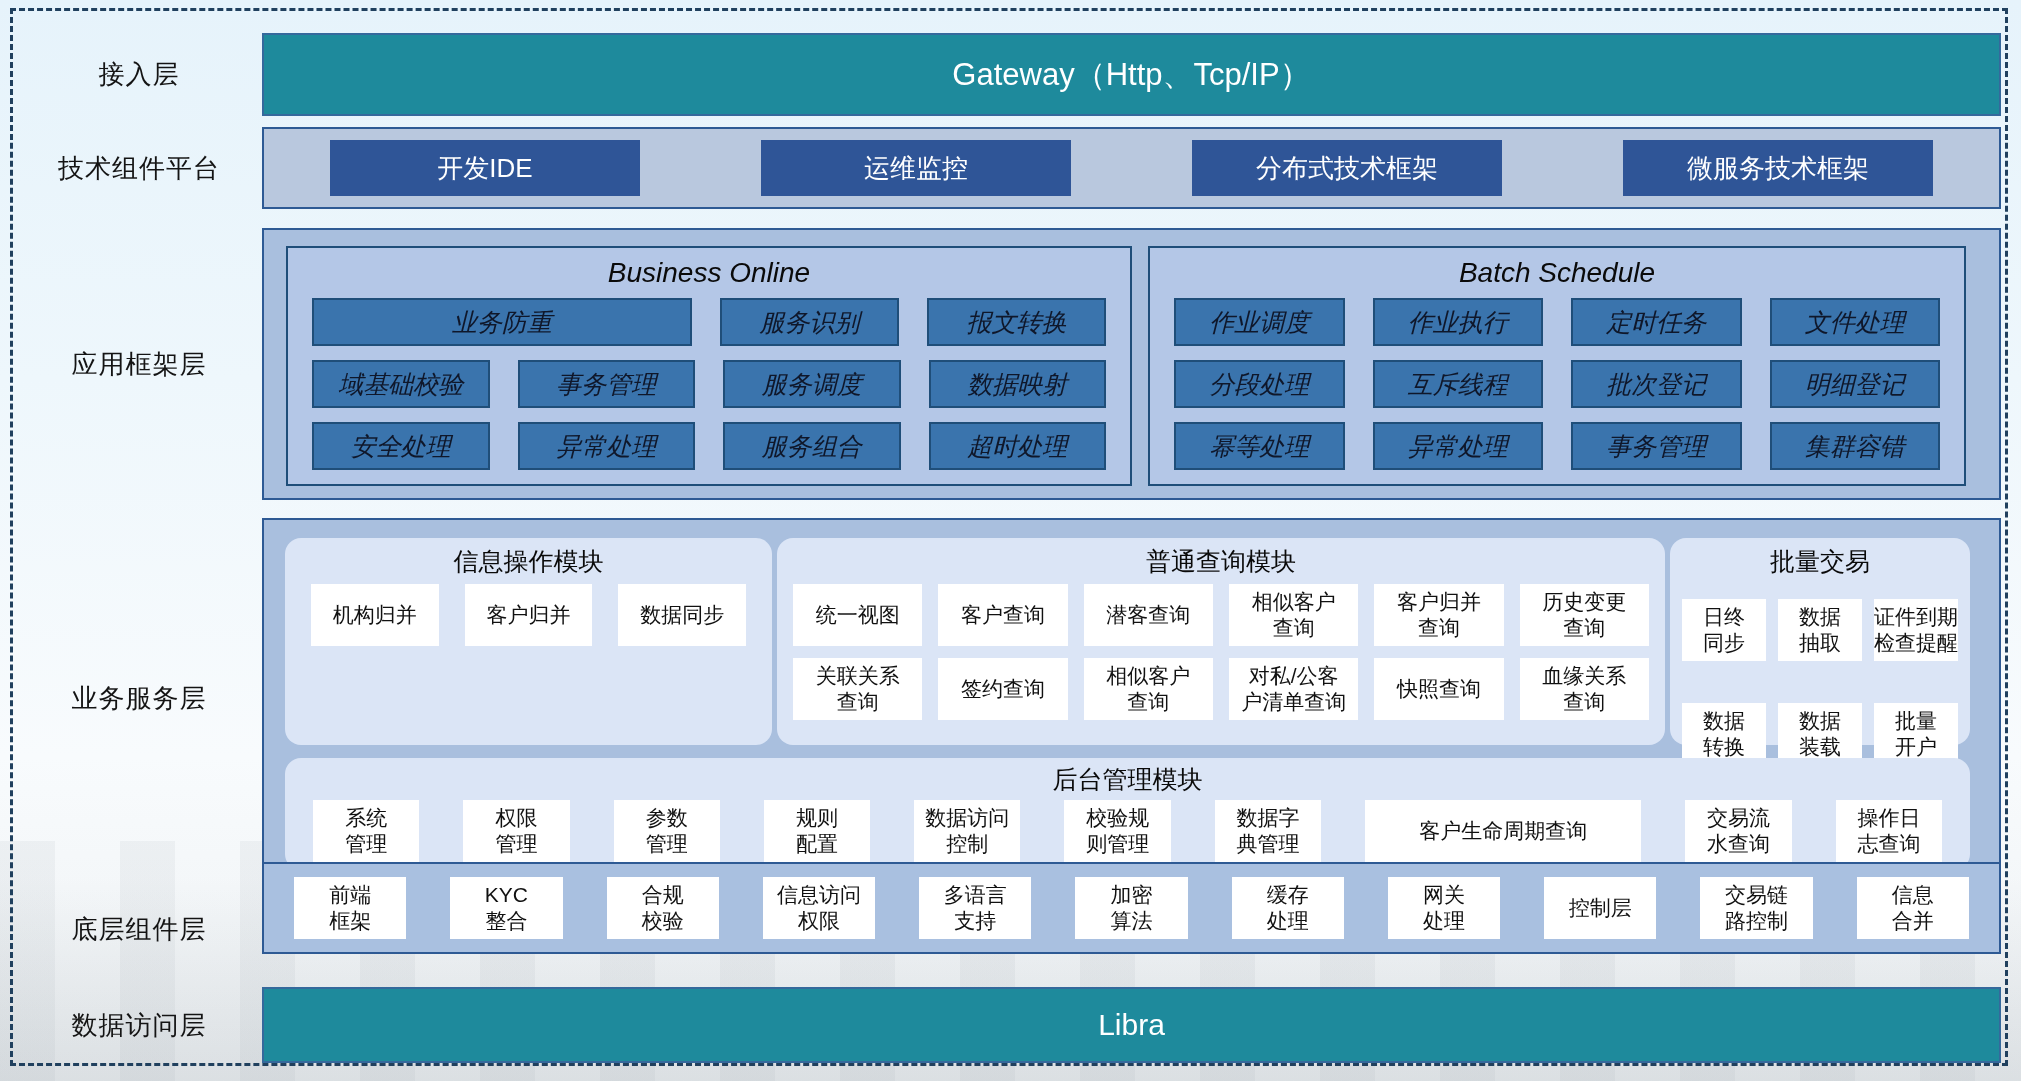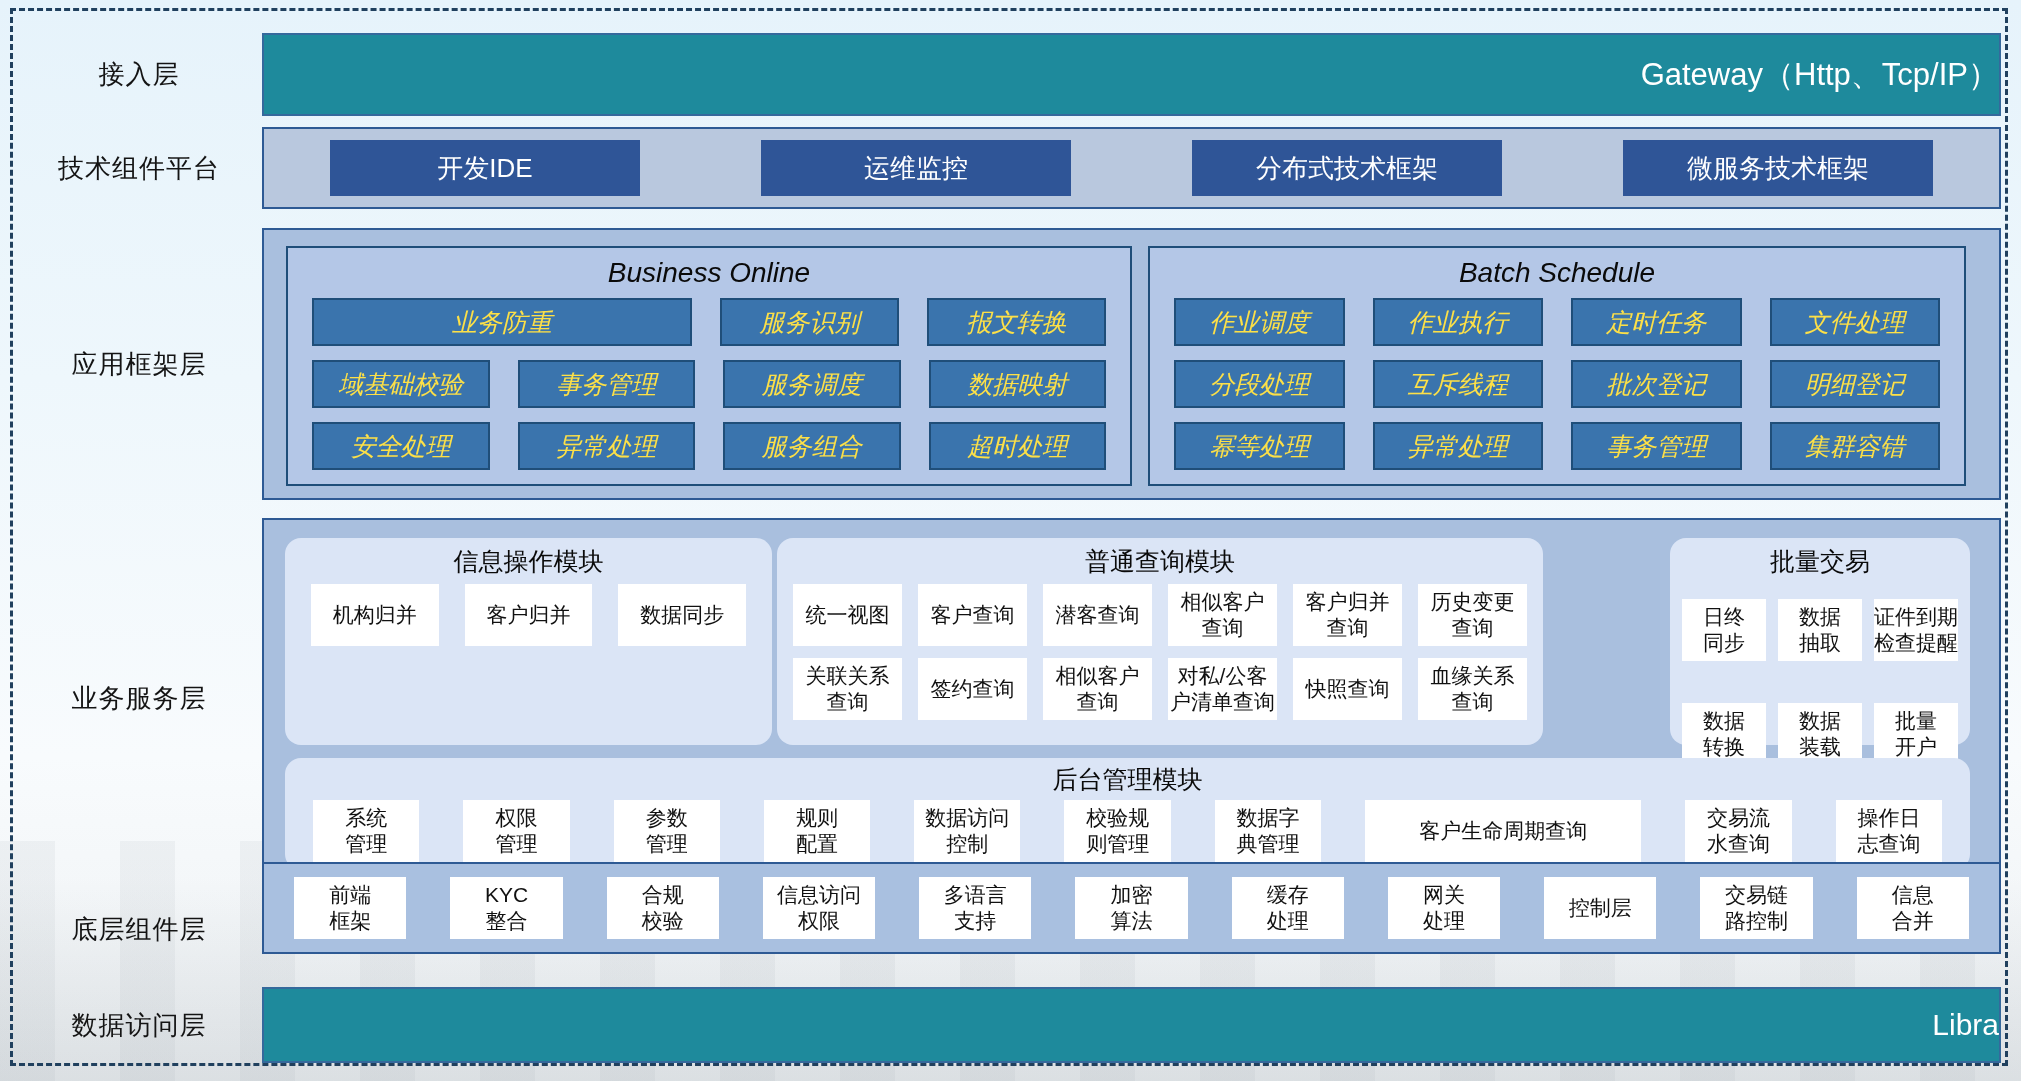--- a/index.html
+++ b/index.html
@@ -19,44 +19,44 @@
   }
   .frame{
     position:absolute;left:10px;top:8px;width:1998px;height:1058px;
     border:3px dashed #20405e;pointer-events:none;z-index:5;
   }
   .flexc{display:flex;align-items:center;justify-content:center;}
   .label{
     position:absolute;left:16px;width:246px;display:flex;align-items:center;justify-content:center;
     font-size:26px;color:#141414;letter-spacing:1px;z-index:2;
   }
-  .band{position:absolute;left:262px;width:1739px;z-index:1;justify-content:flex-end;}
+  .band{position:absolute;left:262px;width:1739px;z-index:1;}
   .teal-bar{background:#1e8a9c;border:2px solid #35699c;color:#ffffff;}
   .gateway{top:33px;height:83px;font-size:31px;}
   .libra-band{top:987px;height:76px;font-size:30px;}
   .tech-band{
     top:127px;height:82px;background:#b9c8de;border:2px solid #2e5a94;
     display:flex;align-items:center;justify-content:space-between;padding:0 66px;
   }
   .tech-btn{width:310px;height:56px;background:#2f5597;color:#ffffff;font-size:26px;
     display:flex;align-items:center;justify-content:center;}
   .fw-band{top:228px;height:272px;background:#a9bfde;border:2px solid #2e5a94;font-style:italic;}
   .inner-panel{position:absolute;top:16px;height:240px;background:#b4c7e7;border:2px solid #1f4e79;}
   .bo{left:22px;width:846px;}
   .bs{left:884px;width:818px;}
   .panel-title{height:50px;display:flex;align-items:center;justify-content:center;
     font-size:28px;color:#0a0a0a;}
   .btn-row{display:flex;gap:28px;padding:0 24px;margin-bottom:14px;}
-  .fw-btn{flex:1;height:48px;background:#3a74ad;border:2px solid #1f4e79;color:#fde047;
+  .fw-btn{flex:1;height:48px;background:#3a74ad;border:2px solid #1f4e79;color:#0f172a;
     font-size:25px;display:flex;align-items:center;justify-content:center;white-space:nowrap;}
   .row1-bo > .fw-btn:first-child{flex:2.15;}
   .svc-band{top:518px;height:360px;background:#a9bfde;border:2px solid #2e5a94;}
   .module{position:absolute;background:#dbe5f6;border-radius:16px;top:18px;height:207px;}
   .info{left:21px;width:487px;}
-  .query{left:513px;width:766px;}
+  .query{left:513px;width:888px;}
   .batchm{left:1406px;width:300px;}
   .module-title{height:46px;display:flex;align-items:center;justify-content:center;
     font-size:25px;color:#0a0a0a;}
   .box-row{display:flex;gap:26px;padding:0 26px;margin-bottom:12px;}
   .query .box-row{gap:16px;padding:0 16px;}
   .batchm .box-row{gap:12px;padding:15px 12px;}
   .box{
     flex:1;min-height:62px;background:#ffffff;display:flex;align-items:center;justify-content:center;
     text-align:center;font-size:21px;color:#111111;white-space:pre-line;line-height:1.25;
   }

